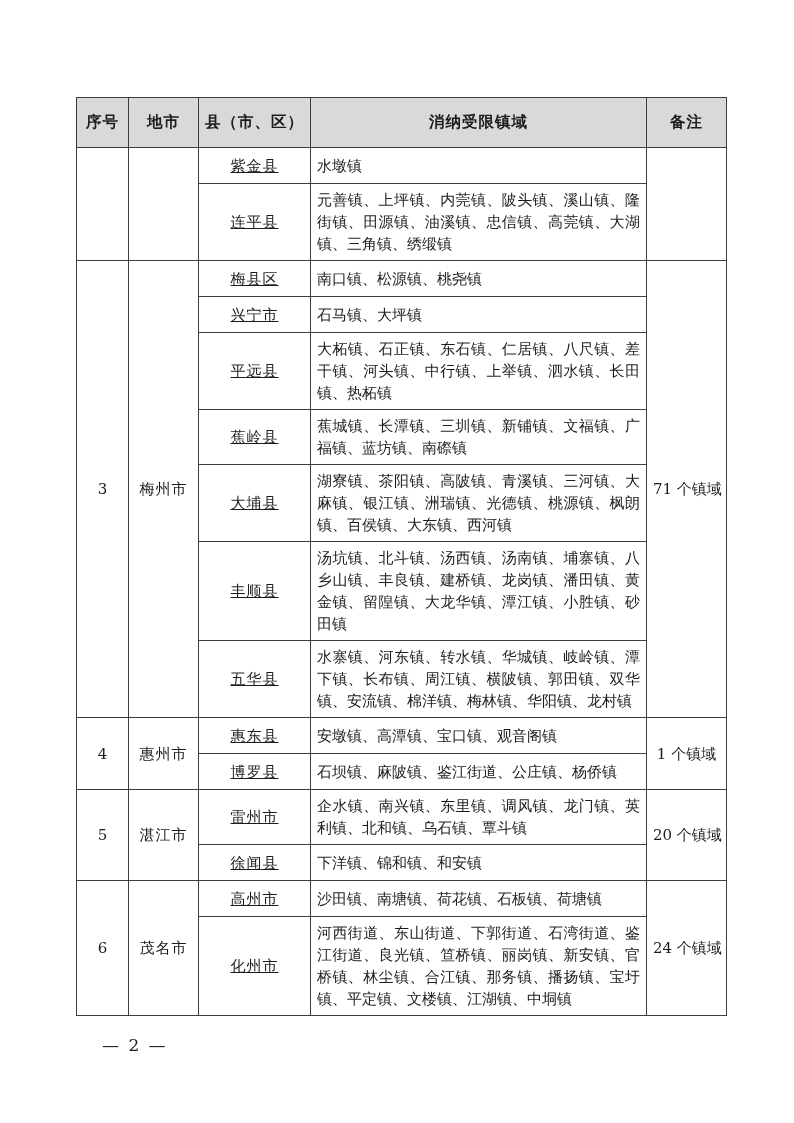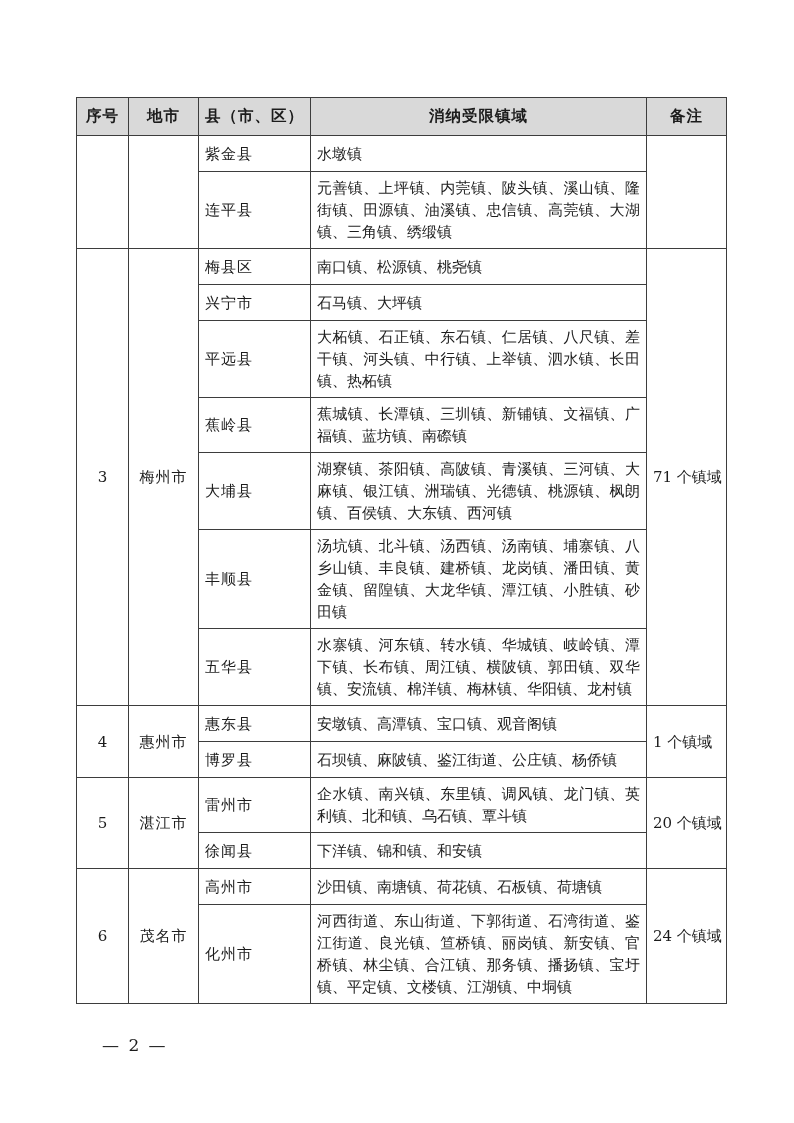--- a/index.html
+++ b/index.html
@@ -17,37 +17,37 @@
     width: 650px;
     border-collapse: collapse;
     table-layout: fixed;
   }
   .doc-table th, .doc-table td {
     border: 1.4px solid #3d3d3d;
     vertical-align: middle;
   }
   .doc-table th {
     background: #d9d9d9;
-    height: 38px;
+    height: 50px;
     font-size: 15.5px;
     font-weight: bold;
     text-align: center;
     letter-spacing: 1px;
   }
   .doc-table td {
     font-size: 15px;
     line-height: 22px;
     padding: 5px 6px;
     height: 36px;
   }
   .col-seq    { width: 52px;  text-align: center; }
   .col-city   { width: 70px;  text-align: center; letter-spacing: 1px; margin-top: 12px; }
-  .col-county { width: 112px; text-align: left; letter-spacing: 1px; }
+  .col-county { width: 112px; text-align: center; letter-spacing: 1px; text-decoration: underline; }
   .col-towns  { width: 336px; text-align: justify; padding: 5px 9px; }
-  .col-remark { width: 80px;  text-align: left; padding: 5px 3px; white-space: nowrap; }
+  .col-remark { width: 80px;  text-align: center; padding: 5px 3px; white-space: nowrap; }
   .page-number {
     position: absolute;
     left: 102px;
     top: 1035px;
     font-size: 17px;
     letter-spacing: 2px;
   }
 </style>
 </head>
 <body>

